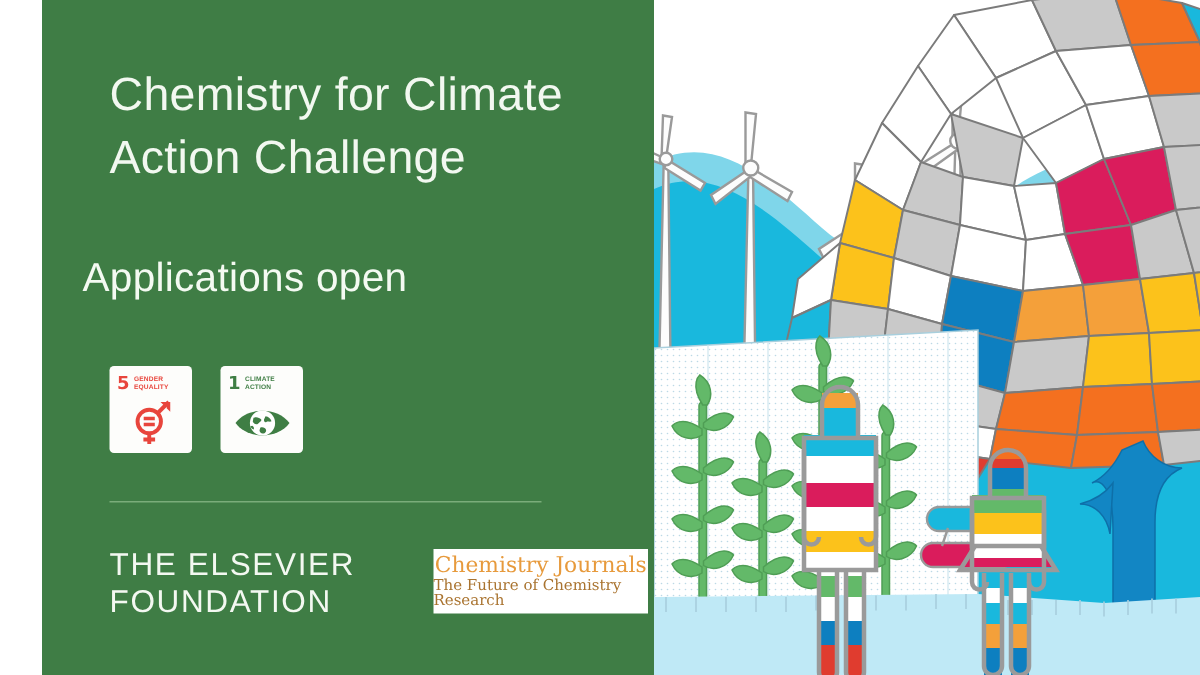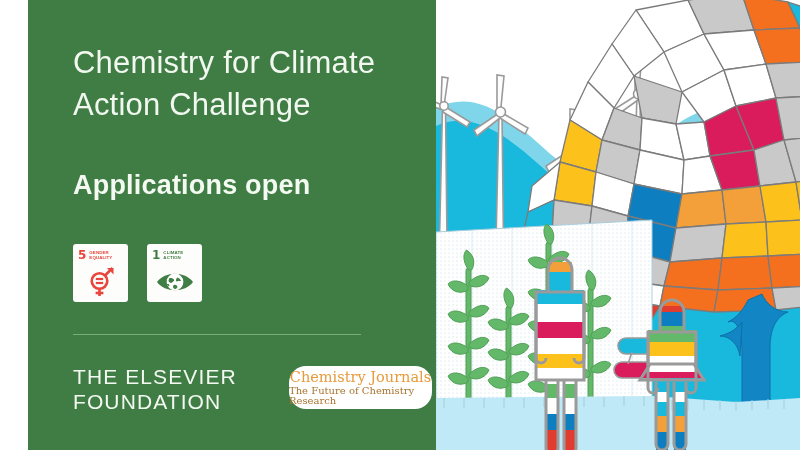--- a/index.html
+++ b/index.html
@@ -12,22 +12,22 @@
     background:#3f7d45;
     margin-left:28px;
   }
   .headline{
     position:absolute;left:45px;top:42px;width:370px;
     color:#f2f8f0;font-size:31px;line-height:42px;font-weight:400;
     letter-spacing:.2px;
   }
   .headline span{display:block;}
   .subhead{
-    position:absolute;left:45px;top:168px;width:370px;
-    color:#f4faf2;font-size:27px;line-height:34px;font-weight:700;
+    position:absolute;left:27px;top:168px;width:370px;
+    color:#f4faf2;font-size:27px;line-height:34px;font-weight:400;
     letter-spacing:.2px;
   }
 
   
   .sdg-row{position:absolute;left:45px;top:244px;display:flex;gap:19px;}
   .sdg{
     position:relative;width:55px;height:58px;background:#fdfdfb;
     border-radius:3px;box-sizing:border-box;padding:6px 5px 0 5px;
     display:flex;flex-direction:column;
   }
@@ -45,21 +45,21 @@
   .ef-logo{
     position:absolute;left:45px;top:364px;color:#f3f8f1;
     font-size:21px;line-height:25px;letter-spacing:1.1px;font-weight:400;
   }
   .ef-logo span{display:block;}
 
   
   .cj-badge{
     position:absolute;left:261px;top:366px;width:143px;height:43px;
     background:#ffffff;box-sizing:border-box;
-    display:flex;flex-direction:column;align-items:center;justify-content:center;border-radius:17px;
+    display:flex;flex-direction:column;align-items:center;justify-content:center;
   }
   .cj-title{color:#e79a3c;font-size:14.5px;line-height:16px;font-family:"DejaVu Serif",serif;font-weight:400;}
   .cj-sub{color:#a9732f;font-size:10px;line-height:10px;font-family:"DejaVu Serif",serif;margin-top:1px;}
 
   
   .illus{position:absolute;left:436px;top:0;width:364px;height:450px;overflow:hidden;background:#ffffff;}
   .illus svg{display:block;width:364px;height:450px;}
 </style>
 </head>
 <body>

